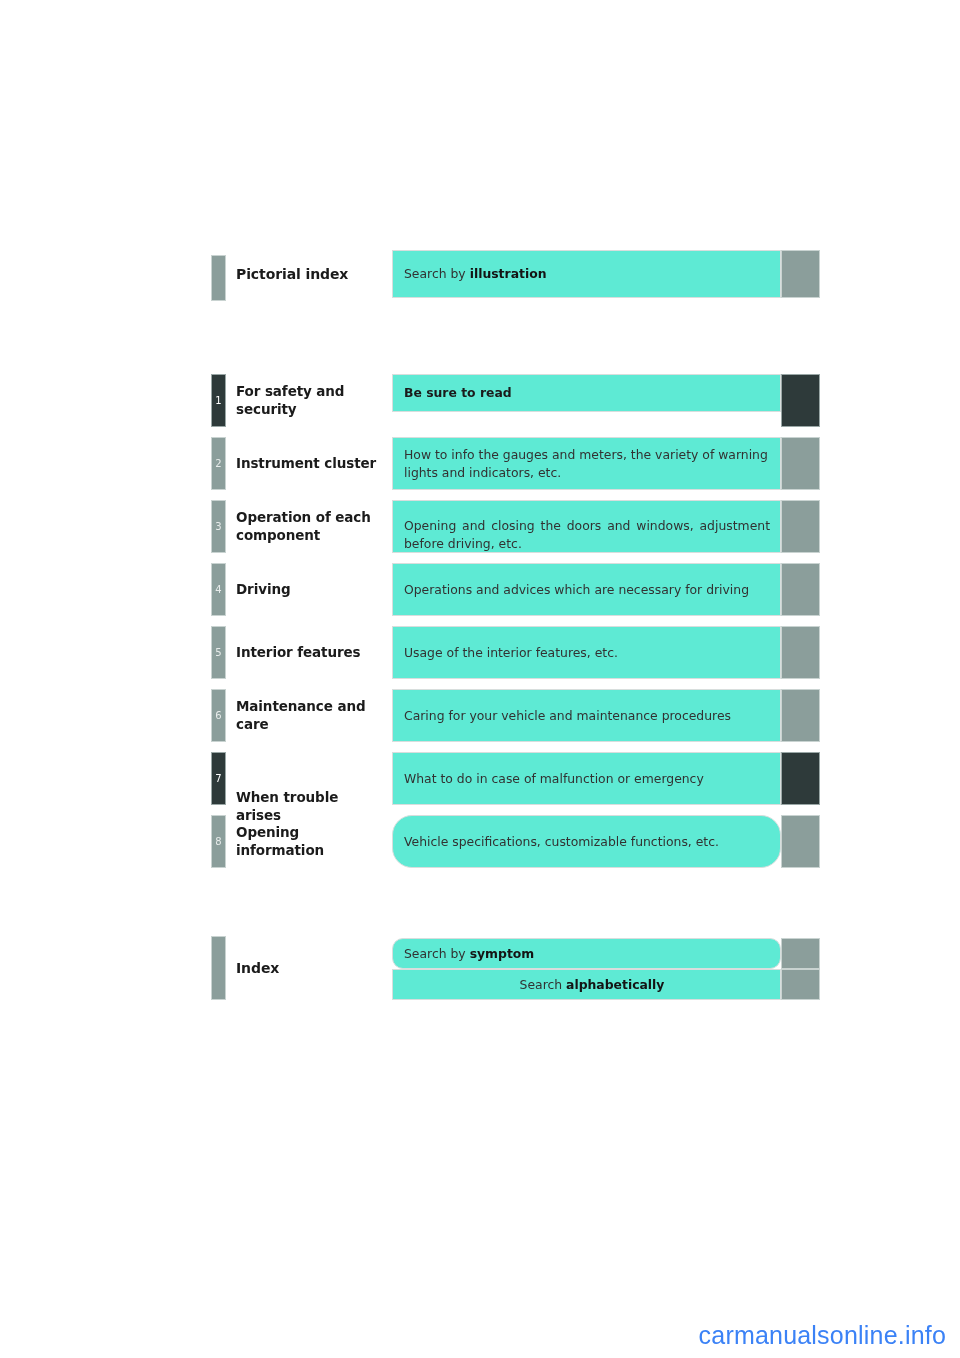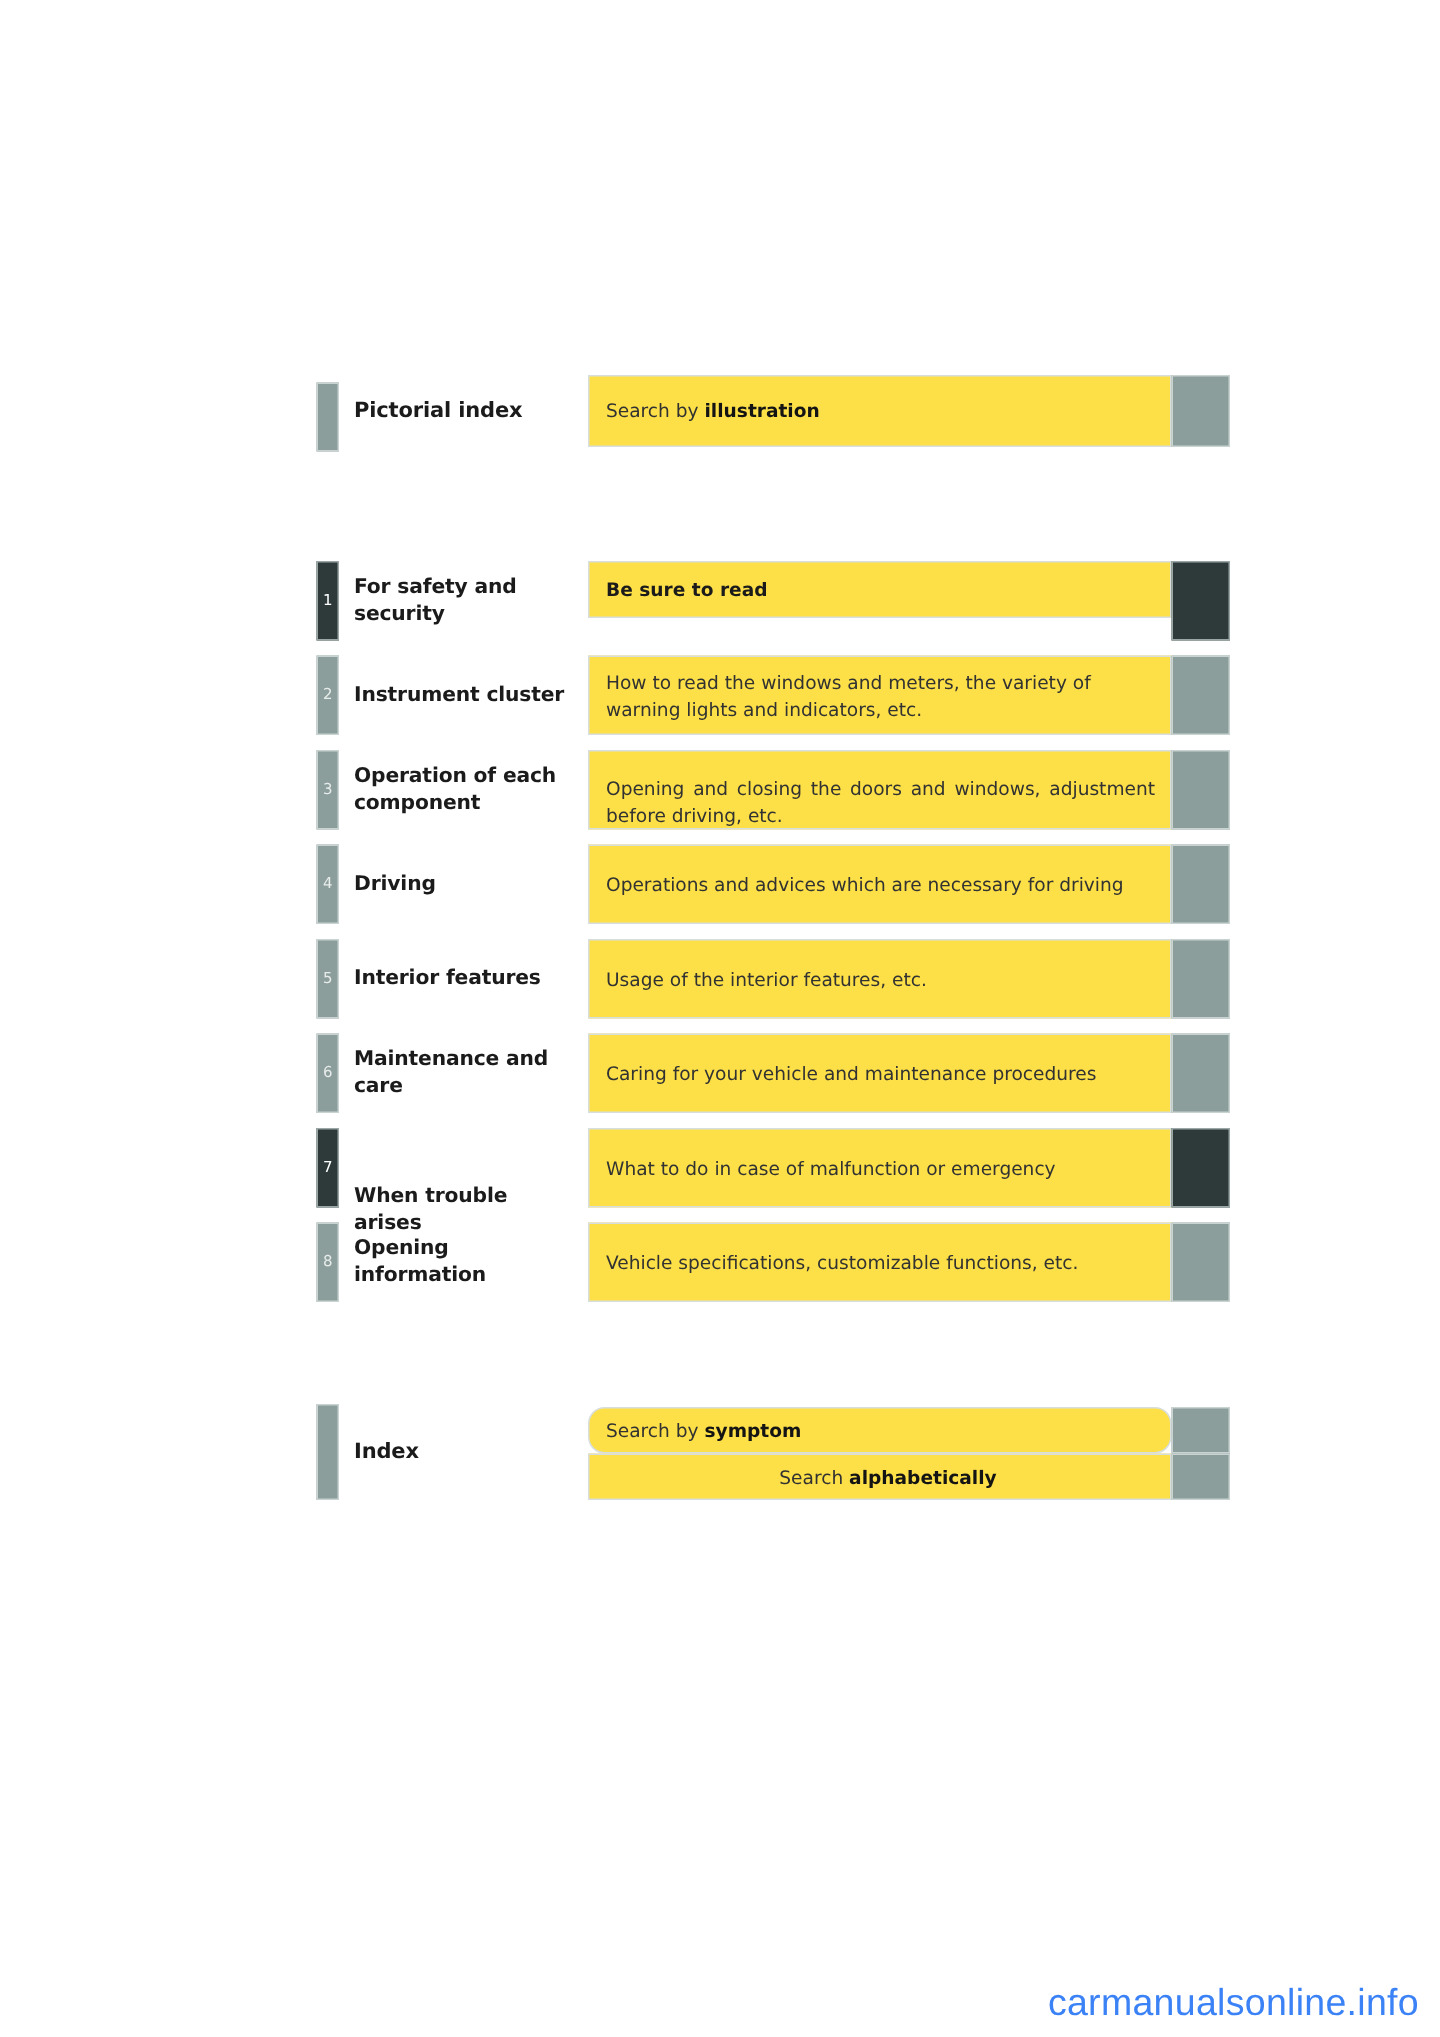--- a/index.html
+++ b/index.html
@@ -69,21 +69,21 @@
     letter-spacing: -0.1px;
     display: flex;
     align-items: center;
   }
 
   
   .desc-box {
     position: absolute;
     left: 392px;
     width: 389px;
-    background: #fde047;
+    background: #5eead4;
     border: 1px solid #d8dedd;
     box-sizing: border-box;
     display: flex;
     align-items: center;
   }
   .desc-box .desc-text {
     padding: 0 0 0 11px;
     font-size: 12.4px;
     color: #323232;
     line-height: 1.4;
@@ -168,21 +168,21 @@
       <div class="desc-box" style="top:374px; height:38px;">
         <div class="desc-text bold">Be sure to read</div>
       </div>
       <div class="right-tab dark" style="top:374px; height:53px;"></div>
     </div>
 
     <div>
       <div class="num-badge" style="left:211px; top:437px; height:53px;">2</div>
       <div class="chapter-title" style="top:437px; height:53px;">Instrument cluster</div>
       <div class="desc-box" style="top:437px; height:53px;">
-        <div class="desc-text">How to read the windows and meters, the variety of warning lights and indicators, etc.</div>
+        <div class="desc-text">How to info the gauges and meters, the variety of warning lights and indicators, etc.</div>
       </div>
       <div class="right-tab" style="top:437px; height:53px;"></div>
     </div>
 
     <div>
       <div class="num-badge" style="left:211px; top:500px; height:53px;">3</div>
       <div class="chapter-title" style="top:500px; height:53px;">Operation of each component</div>
       <div class="desc-box" style="top:500px; height:53px;align-items:flex-end;">
         <div class="desc-text justify">Opening and closing the doors and windows, adjustment before driving, etc.</div>
       </div>
@@ -221,21 +221,21 @@
       <div class="chapter-title" style="top:780px; height:53px;">When trouble arises</div>
       <div class="desc-box" style="top:752px; height:53px;">
         <div class="desc-text">What to do in case of malfunction or emergency</div>
       </div>
       <div class="right-tab dark" style="top:752px; height:53px;"></div>
     </div>
 
     <div>
       <div class="num-badge" style="left:211px; top:815px; height:53px;">8</div>
       <div class="chapter-title" style="top:815px; height:53px;">Opening information</div>
-      <div class="desc-box" style="top:815px; height:53px;">
+      <div class="desc-box" style="top:815px; height:53px;border-radius:20px;">
         <div class="desc-text">Vehicle specifications, customizable functions, etc.</div>
       </div>
       <div class="right-tab" style="top:815px; height:53px;"></div>
     </div>
 
   </div>
 
   <div class="block">
 
     <div class="left-tab" style="left:211px; top:936px; height:64px;"></div>

